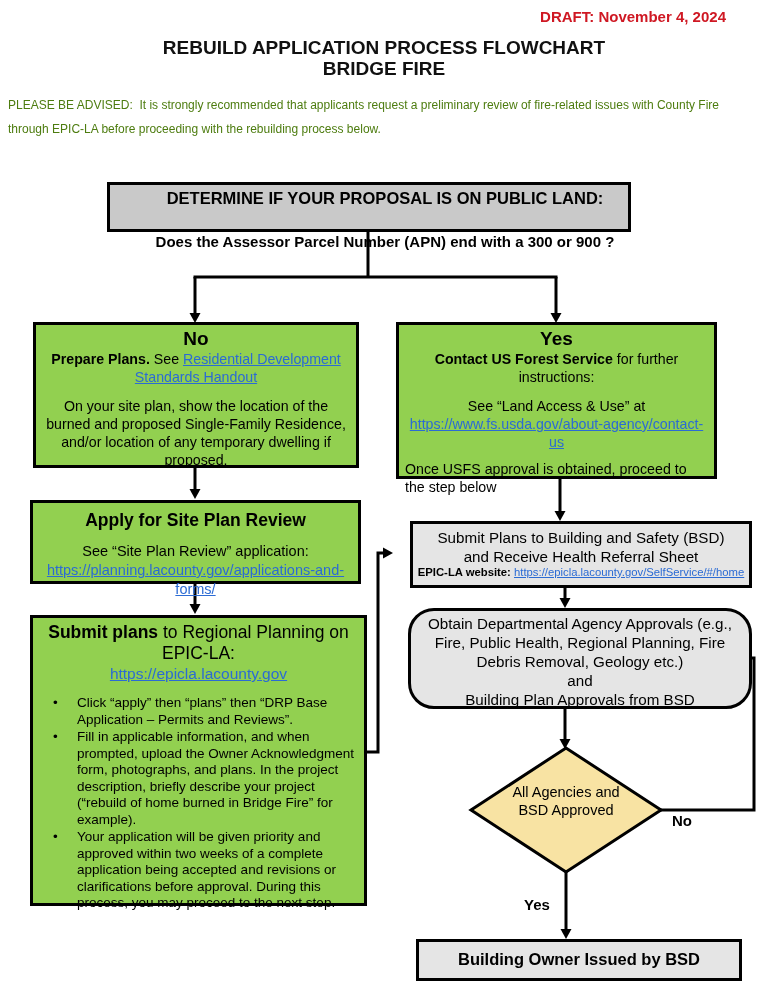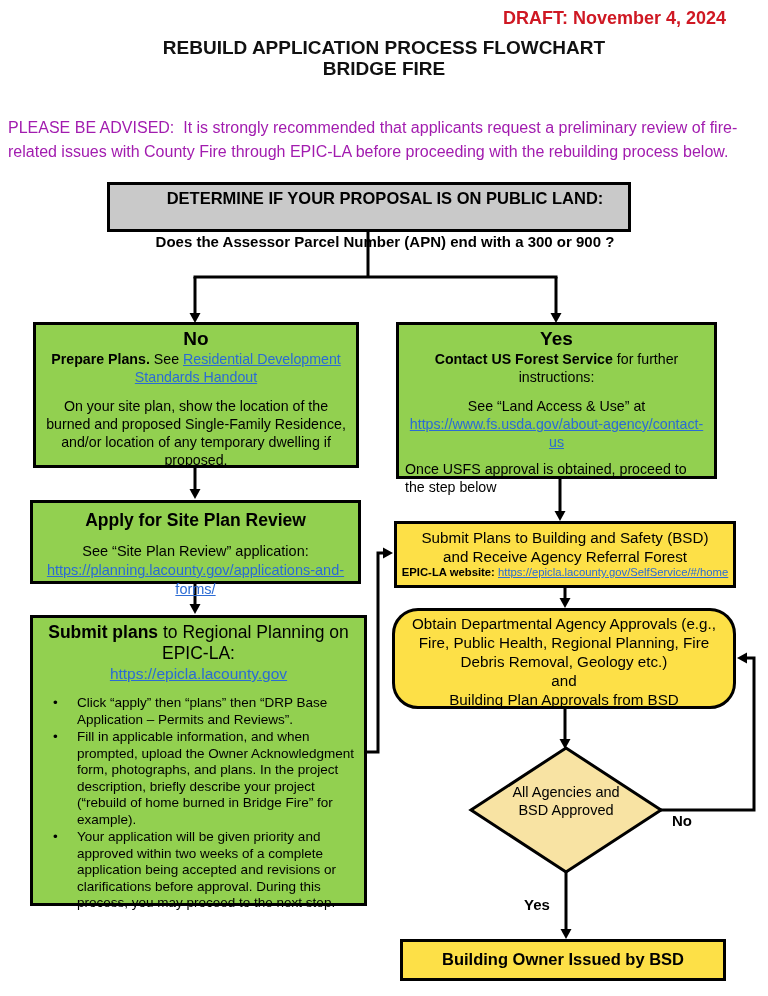--- a/index.html
+++ b/index.html
@@ -3,29 +3,29 @@
 <meta charset="utf-8">
 <style>
   html,body { margin:0; padding:0; background:#ffffff; }
   .page {
     position:relative; width:768px; height:996px; background:#ffffff;
     font-family:"Liberation Sans", sans-serif; color:#000; overflow:hidden;
   }
   .abs { position:absolute; box-sizing:border-box; }
 
   
-  .draft { top:8px; right:42px; font-size:18px; font-weight:bold; color:#cf1823; }
+  .draft { top:8px; right:42px; font-size:15px; font-weight:bold; color:#cf1823; }
   .title { top:37px; left:0; width:100%; text-align:center; font-size:19px; font-weight:bold; line-height:21px; color:#111; }
-  .advisory { top:116px; left:8px; width:748px; font-size:16px; line-height:24px; color:#a21caf; white-space:pre-wrap; }
+  .advisory { top:93px; left:8px; width:748px; font-size:12px; line-height:24px; color:#4d7c0f; white-space:pre-wrap; }
 
   
   .node { position:absolute; box-sizing:border-box; border:3px solid #000; text-align:center; }
   .gray  { background:#c9c9c9;padding-left:32px; }
   .green { background:#92d050; }
-  .tan   { background:#fde047; }
+  .tan   { background:#e5e5e5;margin-left:16px; }
 
   .decision-box { left:107px; top:182px; width:524px; height:50px; padding-top:3px; }
   .decision-box .l1 { font-size:16.5px; font-weight:bold; line-height:21px; }
   .decision-box .l2 { font-size:15px;  font-weight:bold; line-height:19px;margin-top:23px; }
 
   .no-box { left:33px; top:322px; width:326px; height:146px; padding:3px 6px; font-size:14.2px; line-height:18px; }
   .no-box .node-title { font-size:19px; font-weight:bold; line-height:22px; }
   .yes-box { left:396px; top:322px; width:321px; height:157px; padding:3px 6px; font-size:14.2px; line-height:18px; }
   .yes-box .node-title { font-size:19px; font-weight:bold; line-height:22px; }
   .gap-s { margin-top:11px; }
@@ -151,21 +151,21 @@
       </div>
       <div class="bullet">
         <span class="dot">•</span>
         <span>Your application will be given priority and approved within two weeks of a complete application being accepted and revisions or clarifications before approval. During this process, you may proceed to the next step.</span>
       </div>
     </div>
   </div>
 
   <div class="node tan bsd-box">
     <div>Submit Plans to Building and Safety (BSD)</div>
-    <div>and Receive Agency Referral Forest</div>
+    <div>and Receive Health Referral Sheet</div>
     <div class="small">
       <span>EPIC-LA website: </span><a class="link">https://epicla.lacounty.gov/SelfService/#/home</a>
     </div>
   </div>
 
   <div class="node tan approvals-box">
     <div>Obtain Departmental Agency Approvals (e.g., Fire, Public Health, Regional Planning, Fire Debris Removal, Geology etc.)</div>
     <div>and</div>
     <div>Building Plan Approvals from BSD</div>
   </div>

